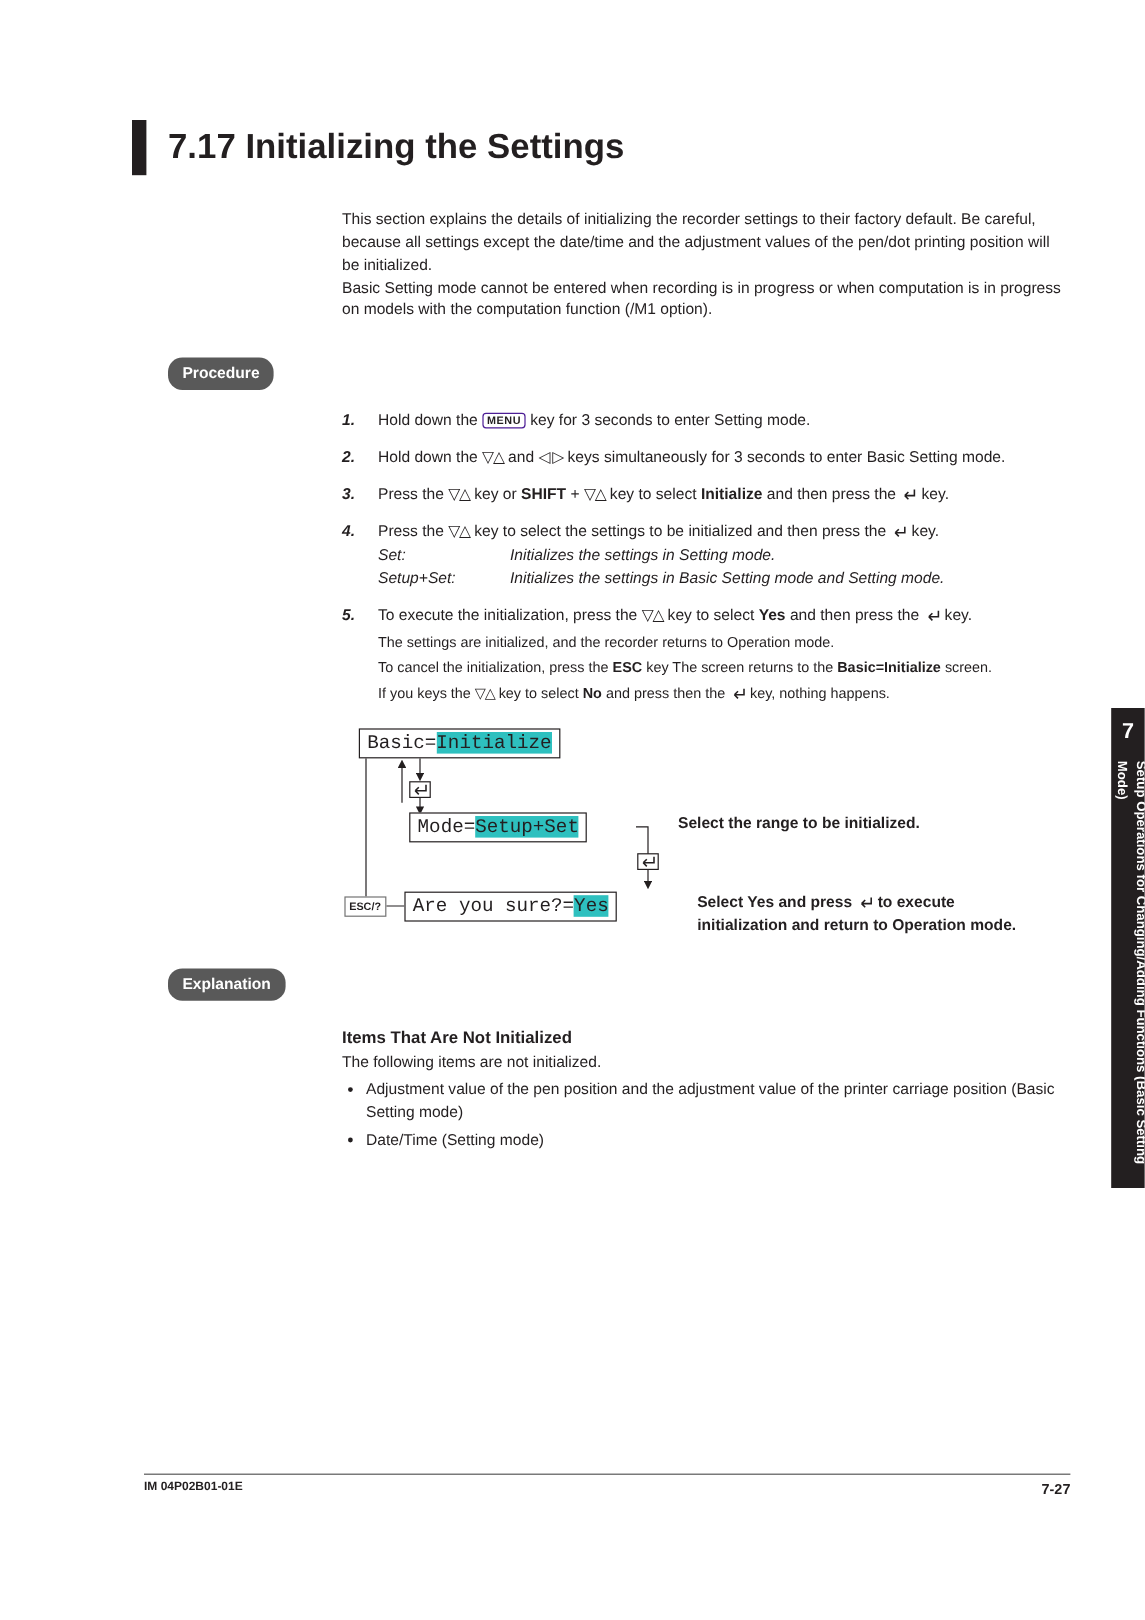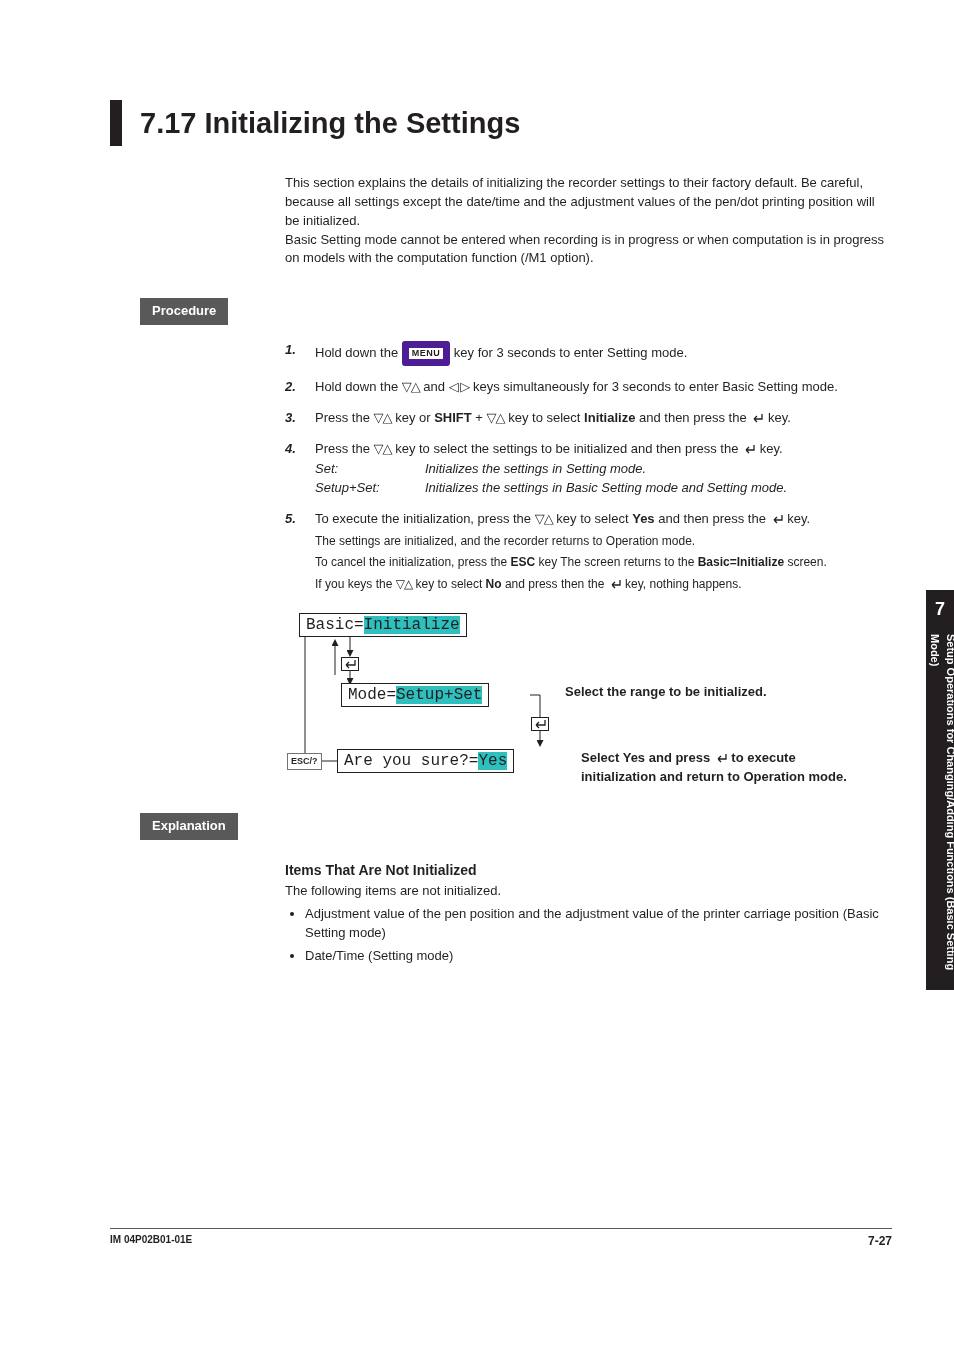--- a/index.html
+++ b/index.html
@@ -39,40 +39,41 @@
   }
   .section-label {
     display: inline-block;
     background: #595959;
     color: #fff;
     font-weight: bold;
     font-size: 13px;
     padding: 4px 12px;
     margin-left: 30px;
     margin-bottom: 16px;
+    border-radius: 12px;
   }
   .steps {
     margin-left: 175px;
   }
   .step {
     display: flex;
     margin-bottom: 12px;
   }
   .step-num {
     font-style: italic;
     font-weight: bold;
     width: 30px;
     flex-shrink: 0;
   }
   .step-body {
     flex: 1;
   }
   .menu-key {
     display: inline-block;
-    border: 7px solid #4c1d95;
+    border: 1px solid #4c1d95;
     border-radius: 3px;
     padding: 0 3px;
     font-size: 9px;
     font-weight: bold;
     font-family: Arial, sans-serif;
     line-height: 1.2;
     vertical-align: 1px;
     letter-spacing: 0.5px;
   }
   .sym {
@@ -167,21 +168,21 @@
     font-size: 11px;
     font-weight: bold;
     padding-top: 4px;
     height: 350px;
     text-align: left;
     margin: 0 auto;
   }
   .footer {
     position: absolute;
     bottom: 100px;
-    left: 110px;
+    left: 120px;
     right: 62px;
     border-top: 1px solid #595959;
     padding-top: 4px;
     font-size: 10px;
     display:flex;
     justify-content: space-between;
     font-weight: bold;
   }
   .footer .pg { font-size: 12px; }
   svg { overflow: visible; }

